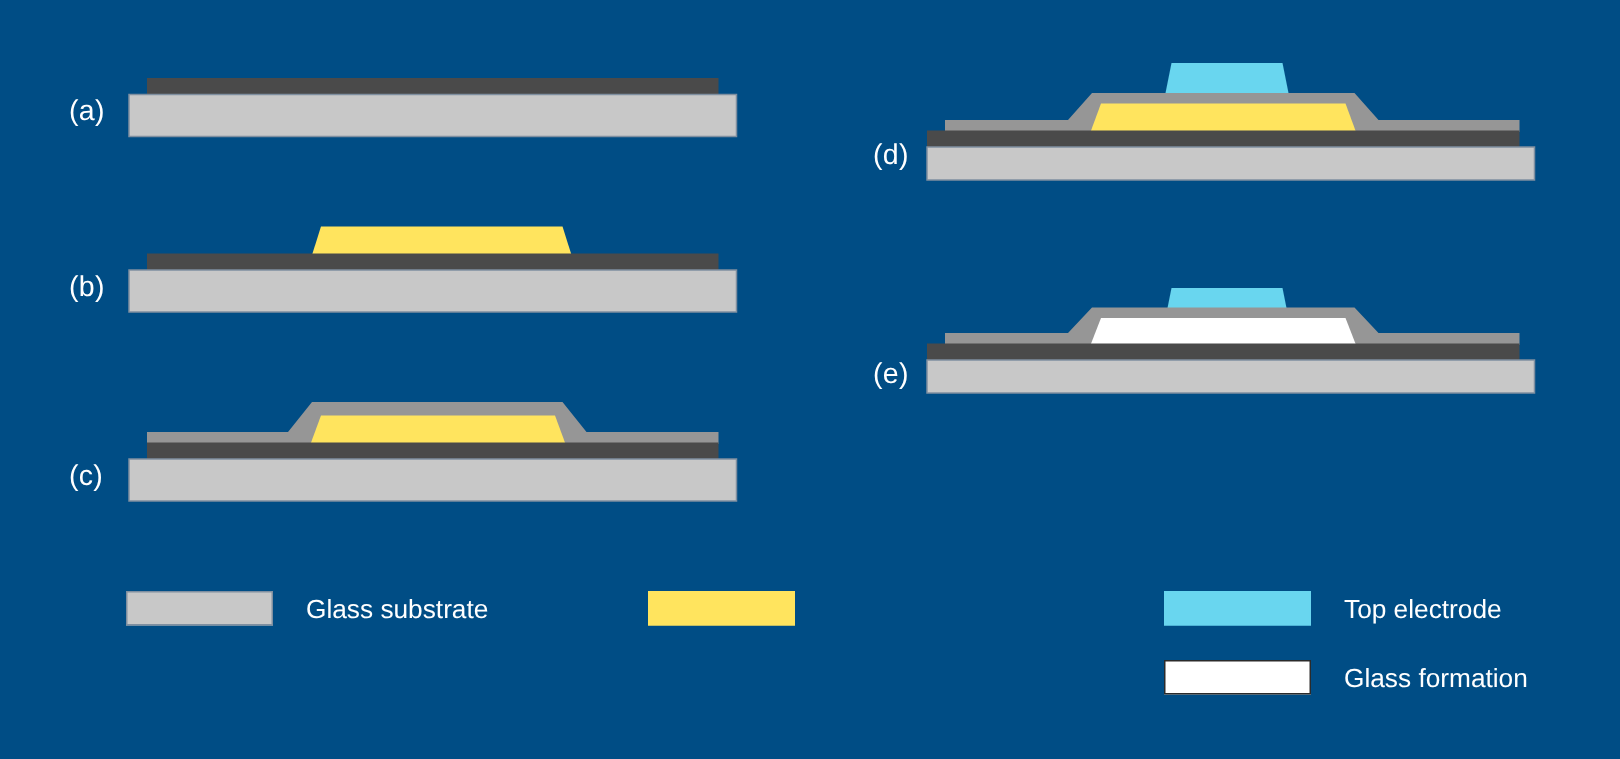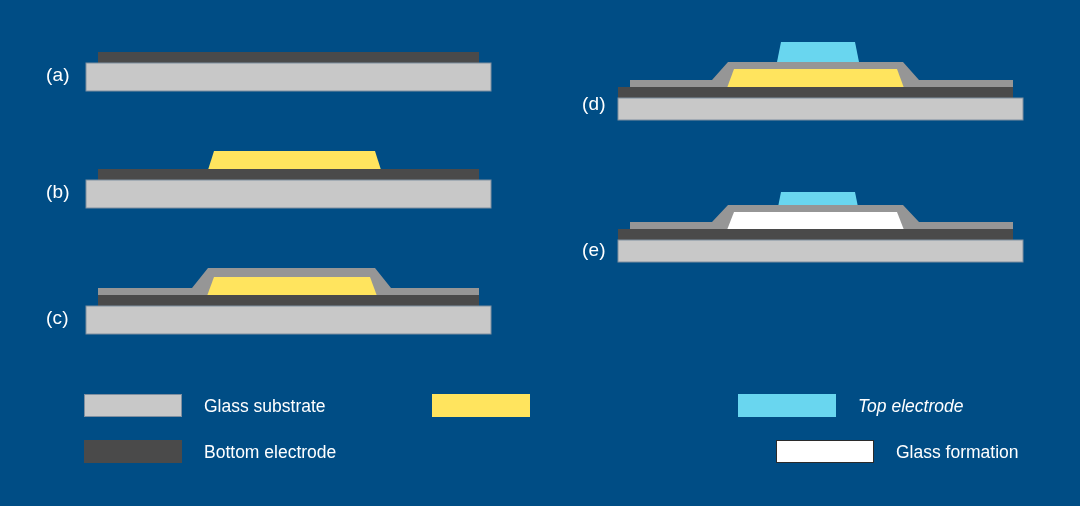--- a/index.html
+++ b/index.html
@@ -101,31 +101,27 @@
   <div class="panel-label" style="left:46px; top:181px;">(b)</div>
   <div class="panel-label" style="left:46px; top:307px;">(c)</div>
   <div class="panel-label" style="left:582px; top:93px;">(d)</div>
   <div class="panel-label" style="left:582px; top:239px;">(e)</div>
 
   <div class="legend-row" style="left:84px; top:394px;">
     <div class="legend-swatch" style="background:#c8c8c8; border:1px solid #7f8fa0;"></div>
     <div class="legend-text">Glass substrate</div>
   </div>
 
-  <div class="legend-row" style="left:84px; top:440px;">
-    <div class="legend-swatch" style="background:#4a4a4a; border:1px solid #4a4a4a;"></div>
-    <div class="legend-text">Bottom electrode</div>
-  </div>
 
   <div class="legend-row" style="left:432px; top:394px;">
     <div class="legend-swatch" style="background:#ffe45e; border:1px solid #ffe45e;"></div>
   </div>
 
 
-  <div class="legend-row" style="left:738px; top:394px;font-style:italic;">
+  <div class="legend-row" style="left:776px; top:394px;">
     <div class="legend-swatch" style="background:#69d6ef; border:1px solid #69d6ef;"></div>
     <div class="legend-text">Top electrode</div>
   </div>
 
   <div class="legend-row" style="left:776px; top:440px;">
     <div class="legend-swatch" style="background:#ffffff; border:1px solid #2b2b2b;"></div>
     <div class="legend-text">Glass formation</div>
   </div>
 
 </div>

